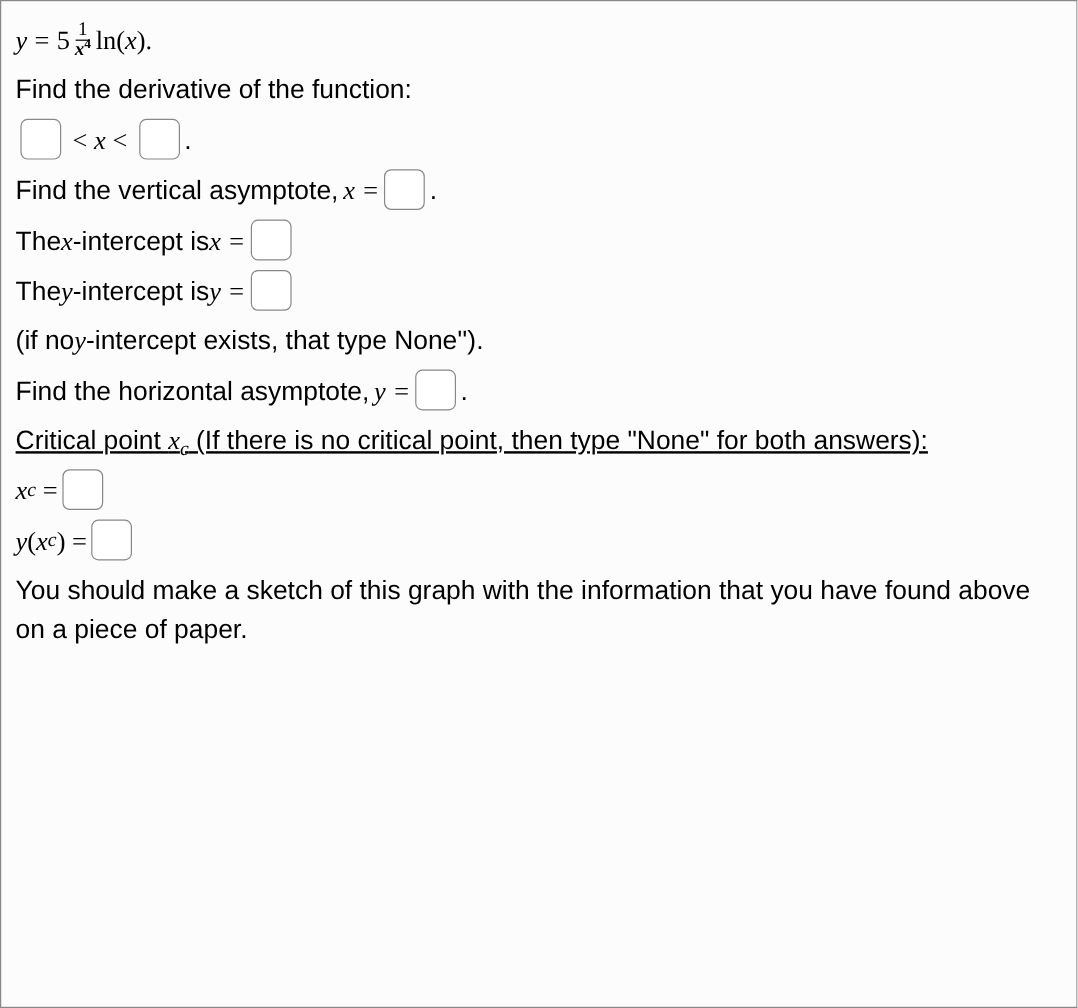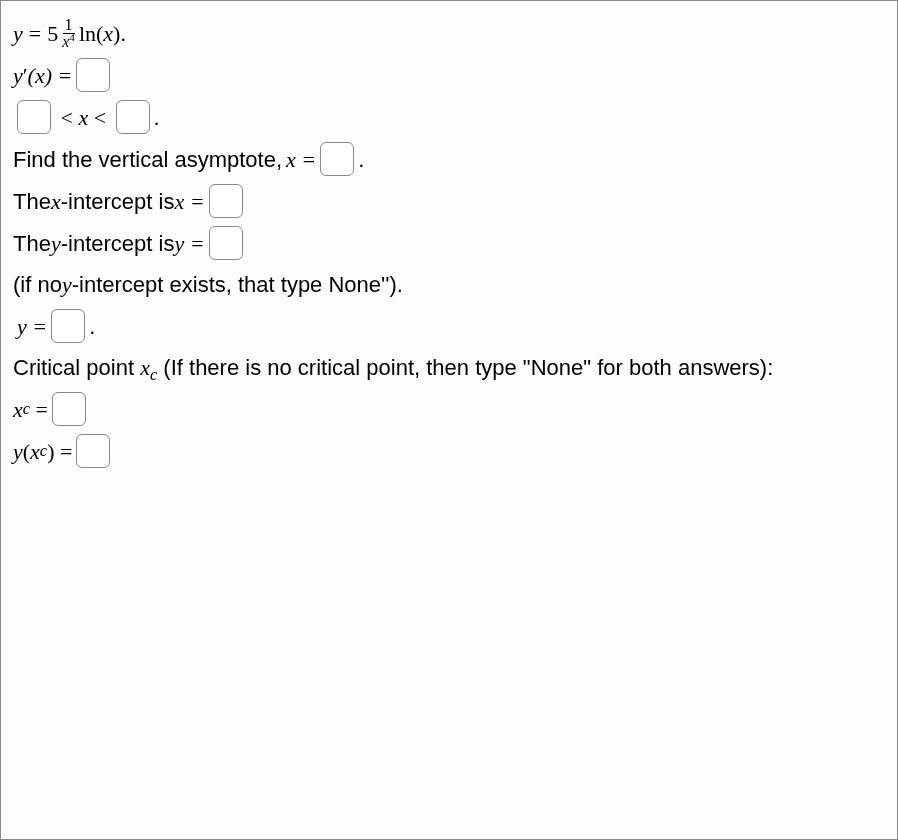--- a/index.html
+++ b/index.html
@@ -57,20 +57,21 @@
       font-size: 16px;
       line-height: 1;
       margin: 0 2px;
     }
     .frac .num {
       border-bottom: 1px solid #000;
       padding: 0 2px;
     }
     .frac .den {
       padding: 0 2px;
+      font-weight: bold;
     }
     sup {
       font-size: 0.7em;
       vertical-align: super;
       line-height: 0;
     }
     sub {
       font-size: 0.75em;
       vertical-align: sub;
       line-height: 0;
@@ -94,25 +95,22 @@
       <span class="frac">
         <span class="num math-upright">1</span>
         <span class="den"><span class="math">x</span><sup class="math-upright">4</sup></span>
       </span>
       <span class="math-upright">ln</span>
       <span class="math-upright">(<span class="math">x</span>)</span>
       <span class="math-upright">.</span>
     </span>
   </div>
 
+  <div class="line">Find the derivative of the function:</div>
 
-  <div class="line">
-    <span class="math">y<span class="math-upright">′</span>(x)&nbsp;=</span>
-    <input class="input-box" style="">
-  </div>
 
   <div class="line">
     <input class="input-box" style="">
     <span class="math-upright">&nbsp;&lt;&nbsp;</span>
     <span class="math">x</span>
     <span class="math-upright">&nbsp;&lt;&nbsp;</span>
     <input class="input-box" style="">
     <span>.</span>
   </div>
 
@@ -140,40 +138,42 @@
     <input class="input-box" style="">
   </div>
 
   <div class="line">
     <span>(if no </span>
     <span class="math">y</span>
     <span>-intercept exists, that type None'').</span>
   </div>
 
   <div class="line">
+    <span>Find the horizontal asymptote, </span>
     <span class="math" style="margin-left:4px;">y&nbsp;=</span>
     <input class="input-box" style="">
     <span>.</span>
   </div>
 
-  <div class="line" style="display:block;">
+  <div class="line" style="display:block;text-decoration:underline;">
     <span>Critical point </span><span class="math">x</span><sub class="math">c</sub><span> (If there is no critical point, then type "None" for both answers):</span>
   </div>
 
   <div class="line">
     <span class="math">x</span>
       <sub class="math">c</sub>
     <span class="math-upright">&nbsp;=</span>
     <input class="input-box" style="">
   </div>
 
   <div class="line">
     <span class="math">y</span>
       <span class="math-upright">(</span>
       <span class="math">x</span>
       <sub class="math">c</sub>
       <span class="math-upright">)&nbsp;=</span>
     <input class="input-box" style="">
   </div>
 
 
+  <div class="line" style="display:block;">You should make a sketch of this graph with the information that you have found above on a piece of paper.</div>
 
 </div>
 
 </body></html>

